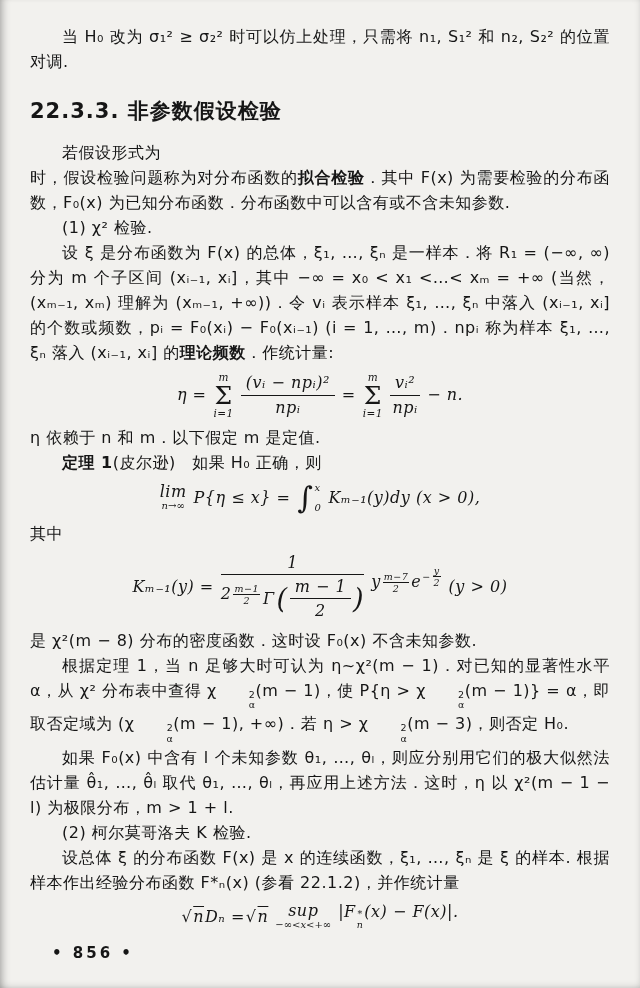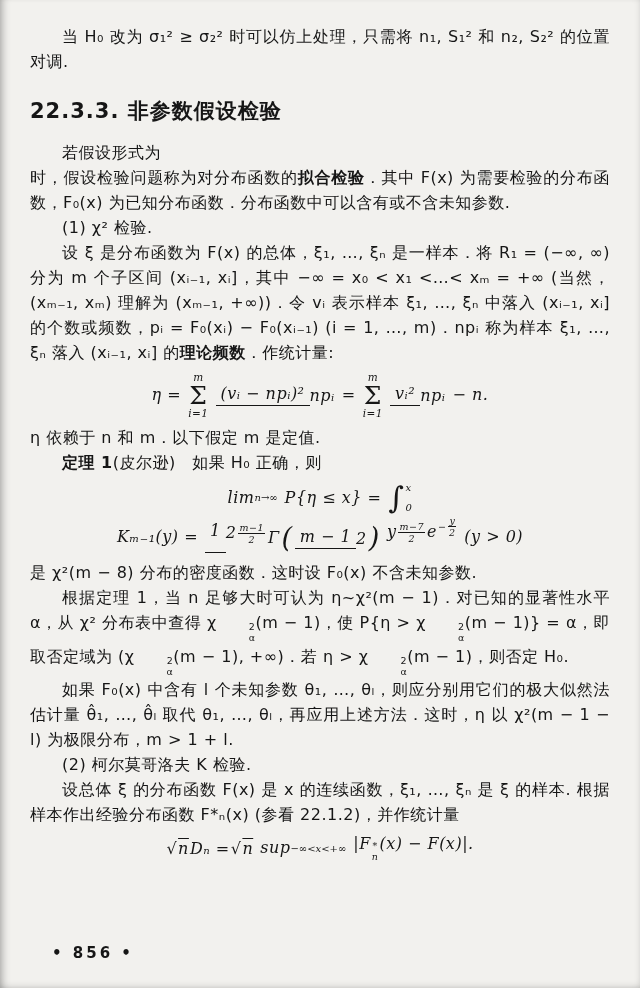--- a/index.html
+++ b/index.html
@@ -29,24 +29,24 @@
     display:flex;justify-content:center;align-items:center;
     gap:7px;margin:7px 0;
     font-family:"DejaVu Serif","Liberation Serif",serif;
     font-style:italic;
     font-size:16px;line-height:1.2;
   }
   .grp{display:inline-flex;align-items:baseline;gap:1px;}
   .sum{display:inline-flex;flex-direction:column;align-items:center;line-height:1;}
   .sum>.sm{font-size:10.5px;}
   .sum>.sym{font-size:25px;font-style:normal;line-height:1;}
-  .frac{display:inline-flex;flex-direction:row;align-items:center;text-align:center;font-style:italic;}
+  .frac{display:inline-flex;flex-direction:column;align-items:center;text-align:center;font-style:italic;}
   .frac>.num{border-bottom:1.5px solid currentColor;padding:0 5px 2px 5px;align-self:stretch;}
   .frac>.den{padding-top:2px;display:inline-flex;align-items:center;justify-content:center;gap:2px;}
-  .lim{display:inline-flex;flex-direction:row;align-items:center;line-height:1.05;}
+  .lim{display:inline-flex;flex-direction:column;align-items:center;line-height:1.05;}
   .lim>.sm{font-size:10px;letter-spacing:0;}
   .intwrap{display:inline-flex;align-items:center;}
   .int{font-size:30px;font-style:normal;line-height:1;}
   .intsc{display:inline-flex;flex-direction:column;justify-content:space-between;height:32px;font-size:10px;margin-left:1px;}
   .supfrac{display:inline-flex;flex-direction:column;align-items:center;font-size:9.5px;line-height:1.2;position:relative;top:-0.75em;margin:0 1px;}
   .supfrac>.n{border-bottom:1px solid currentColor;padding:0 1px;}
   .expgrp{display:inline-flex;align-items:center;position:relative;top:-0.75em;font-size:9.5px;gap:1px;}
   .ss{display:inline-flex;flex-direction:column;align-items:center;font-size:9.5px;line-height:1.15;vertical-align:-2px;}
   .ov{text-decoration:overline;}
   .bigparen{font-size:170%;font-weight:300;line-height:0;}
@@ -105,22 +105,24 @@
         <span class="sm">n→∞</span>
       </span>
     <span>P{η ≤ x} =</span>
     <span class="intwrap">
         <span class="int">∫</span>
         <span class="intsc">
           <span>x</span>
           <span>0</span>
         </span>
       </span>
-  </div>
-
+    <span>Kₘ₋₁(y)dy (x &gt; 0),</span>
+  </div>
+
+  <p class="para">其中</p>
 
   <div class="formula">
     <span>Kₘ₋₁(y) =</span>
     <span class="frac">
       <span class="num">1</span>
       <span class="den">
         <span class="grp">
             <span>2</span>
             <span class="supfrac">
               <span class="n">m−1</span>
@@ -161,21 +163,21 @@
           <span>α</span>
         </span></span><span>(m − 1)，使 P{η &gt; </span><span><span>χ</span><span class="ss">
           <span>2</span>
           <span>α</span>
         </span></span><span>(m − 1)} = α，即取否定域为 (</span><span><span>χ</span><span class="ss">
           <span>2</span>
           <span>α</span>
         </span></span><span>(m − 1), +∞)．若 η &gt; </span><span><span>χ</span><span class="ss">
           <span>2</span>
           <span>α</span>
-        </span></span><span>(m − 1)，则否定 H₀.</span></p>
+        </span></span><span>(m − 3)，则否定 H₀.</span></p>
 
   <p class="para indent">如果 F₀(x) 中含有 l 个未知参数 θ₁, …, θₗ，则应分别用它们的极大似然法估计量 θ̂₁, …, θ̂ₗ 取代 θ₁, …, θₗ，再应用上述方法．这时，η 以 χ²(m − 1 − l) 为极限分布，m &gt; 1 + l.</p>
 
   <p class="para indent">(2) 柯尔莫哥洛夫 K 检验.</p>
 
   <p class="para indent">设总体 ξ 的分布函数 F(x) 是 x 的连续函数，ξ₁, …, ξₙ 是 ξ 的样本. 根据样本作出经验分布函数 F*ₙ(x) (参看 22.1.2)，并作统计量</p>
 
   <div class="formula">
     <span class="grp">
         <span>√</span>

